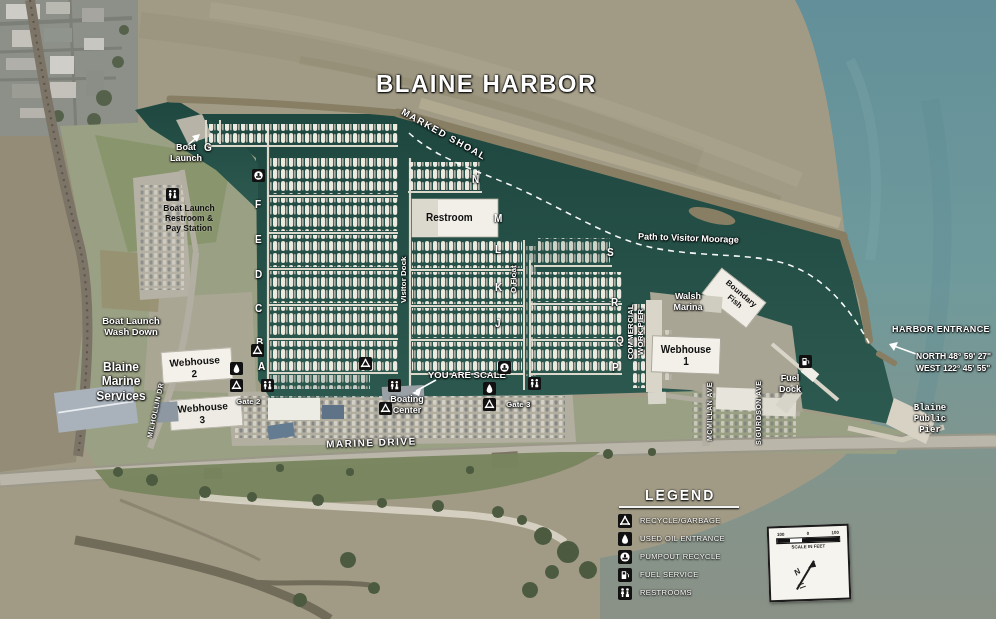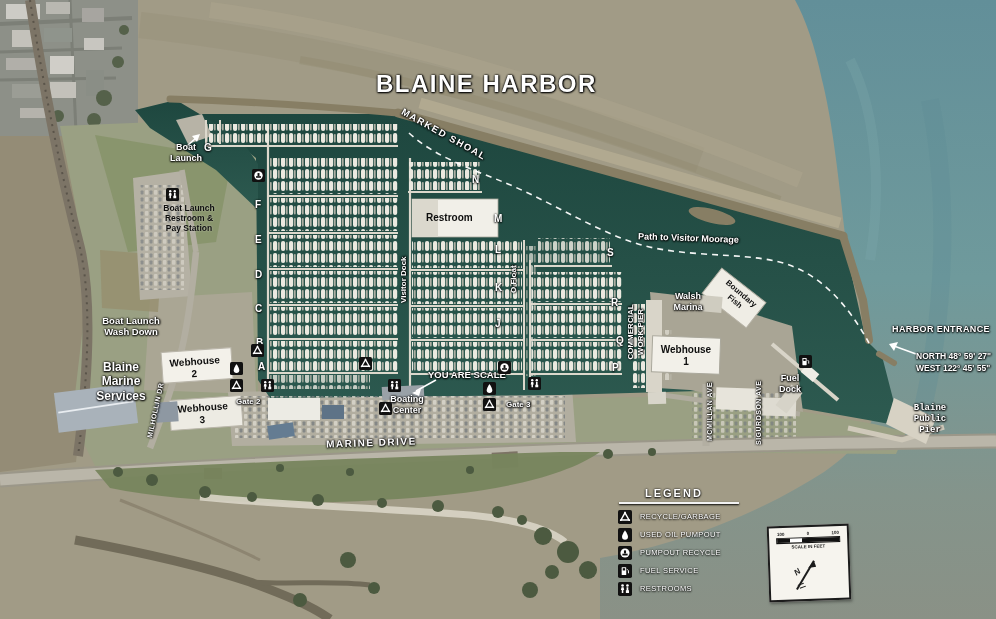--- a/index.html
+++ b/index.html
@@ -40,21 +40,21 @@
   .l-yah{left:428px;top:369px;font-size:9.5px;white-space:nowrap;}
   .l-boatingctr{left:388px;top:394px;width:38px;}
   .l-gate2{left:236px;top:397px;font-size:8px;white-space:nowrap;}
   .l-gate3{left:506px;top:400px;font-size:8px;white-space:nowrap;}
   .dock-letter{position:absolute;color:#fff;font-weight:bold;font-size:10px;
        text-shadow:0 1px 2px #000,0 0 2px #000;pointer-events:none;}
   .map-icon{position:absolute;width:13px;height:13px;pointer-events:none;}
   .map-icon svg{display:block;width:13px;height:13px;}
   
   #legend{position:absolute;left:618px;top:487px;width:140px;}
-  .legend-title{margin-left:27px;color:#fff;font-weight:bold;font-size:11px;letter-spacing:2px;
+  .legend-title{margin-left:27px;color:#fff;font-weight:bold;font-size:14px;letter-spacing:2px;
        text-shadow:0 1px 2px #000,0 0 2px #000;}
   .legend-rule{width:120px;border-top:2px solid #f2f2f2;margin:3px 0 6px 1px;box-shadow:0 1px 2px #000;}
   .legend-row{display:flex;align-items:center;gap:8px;margin-bottom:5px;}
   .legend-row .map-icon{position:static;flex:0 0 14px;}
   .legend-row .map-icon svg{width:14px;height:14px;}
   .legend-label{color:#fff;font-weight:normal;font-size:7.5px;letter-spacing:.4px;
        text-shadow:0 1px 2px #000,0 0 2px #000;}
   
   #scalebox{position:absolute;left:768px;top:525px;width:78px;height:72px;background:#f6f4ee;
        border:2px solid #1c1c1c;transform:rotate(-2deg);box-shadow:1px 2px 3px rgba(0,0,0,.35);}
@@ -501,21 +501,21 @@
           </span>
           <span class="legend-label">RECYCLE/GARBAGE</span>
         </div>
         <div class="legend-row">
           <span class="map-icon">
             <svg viewBox="0 0 16 16">
               <rect width="16" height="16" rx="2" fill="#111"></rect>
               <path d="M8 2.6 C8 2.6 4.6 7.3 4.6 10 a3.4 3.4 0 0 0 6.8 0 C11.4 7.3 8 2.6 8 2.6 Z" fill="#fff"></path>
             </svg>
           </span>
-          <span class="legend-label">USED OIL PUMPOUT</span>
+          <span class="legend-label">USED OIL ENTRANCE</span>
         </div>
         <div class="legend-row">
           <span class="map-icon">
             <svg viewBox="0 0 16 16">
               <rect width="16" height="16" rx="2" fill="#111"></rect>
               <circle cx="8" cy="8" r="5.2" fill="#fff"></circle>
               <rect x="6.8" y="5" width="2.4" height="3.6" fill="#111"></rect>
               <rect x="5" y="8.8" width="6" height="2" fill="#111"></rect>
             </svg>
           </span>

